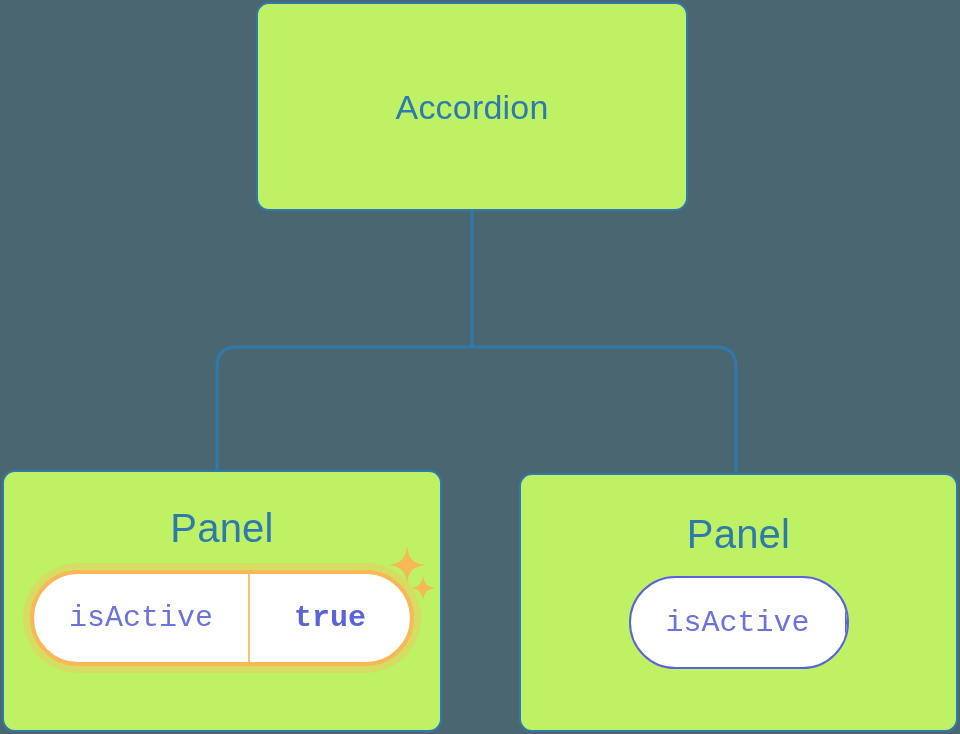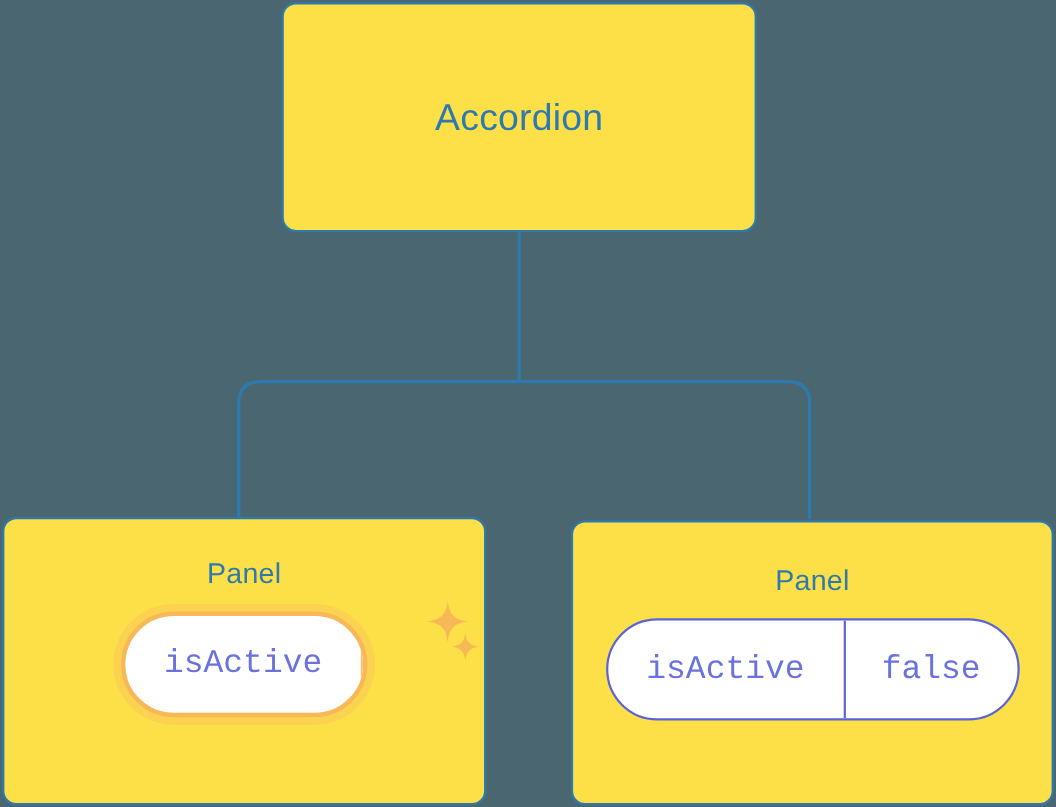--- a/index.html
+++ b/index.html
@@ -25,21 +25,21 @@
     left: 0;
     top: 0;
     width: 960px;
     height: 734px;
     pointer-events: none;
   }
 
   
   .node {
     position: absolute;
-    background: #fde047;
+    background: #bef264;
     border: 2px solid #2e7aae;
     border-radius: 13px;
     box-sizing: border-box;
     display: flex;
     flex-direction: column;
     align-items: center;
   }
 
   #node-accordion {
     left: 256px;
@@ -60,21 +60,21 @@
   #node-panel-right {
     left: 519px;
     top: 473px;
     width: 439px;
     height: 259px;
     padding-top: 39px;
   }
 
   .node-title {
     color: #2e7aae;
-    font-size: 26px;
+    font-size: 40px;
     font-weight: 400;
     line-height: 1;
     letter-spacing: 0.2px;
   }
   #node-accordion .node-title {
     font-size: 34px;
   }
 
   
   .pill-wrap {
@@ -175,35 +175,35 @@
   <div class="node" id="node-accordion">
     <div class="node-title">Accordion</div>
   </div>
 
   <div class="node" id="node-panel-left">
     <div class="node-title">Panel</div>
 
     <div class="pill-wrap">
       <div class="pill highlight">
         <div class="pill-cell pill-key">isActive</div>
+        <div class="pill-cell pill-val">true</div>
       </div>
     </div>
   </div>
 
   <svg class="sparkle" id="sparkle-large" viewBox="0 0 100 100">
     <path d="M50 0 C54 34 66 46 100 50 C66 54 54 66 50 100 C46 66 34 54 0 50 C34 46 46 34 50 0 Z" fill="#f7b955"></path>
   </svg>
   <svg class="sparkle" id="sparkle-small" viewBox="0 0 100 100">
     <path d="M50 0 C54 34 66 46 100 50 C66 54 54 66 50 100 C46 66 34 54 0 50 C34 46 46 34 50 0 Z" fill="#f7b955"></path>
   </svg>
 
   <div class="node" id="node-panel-right">
     <div class="node-title">Panel</div>
 
     <div class="pill-wrap">
       <div class="pill plain">
         <div class="pill-cell pill-key">isActive</div>
-        <div class="pill-cell pill-val">false</div>
       </div>
     </div>
   </div>
 
 </div>
 
 </body></html>

